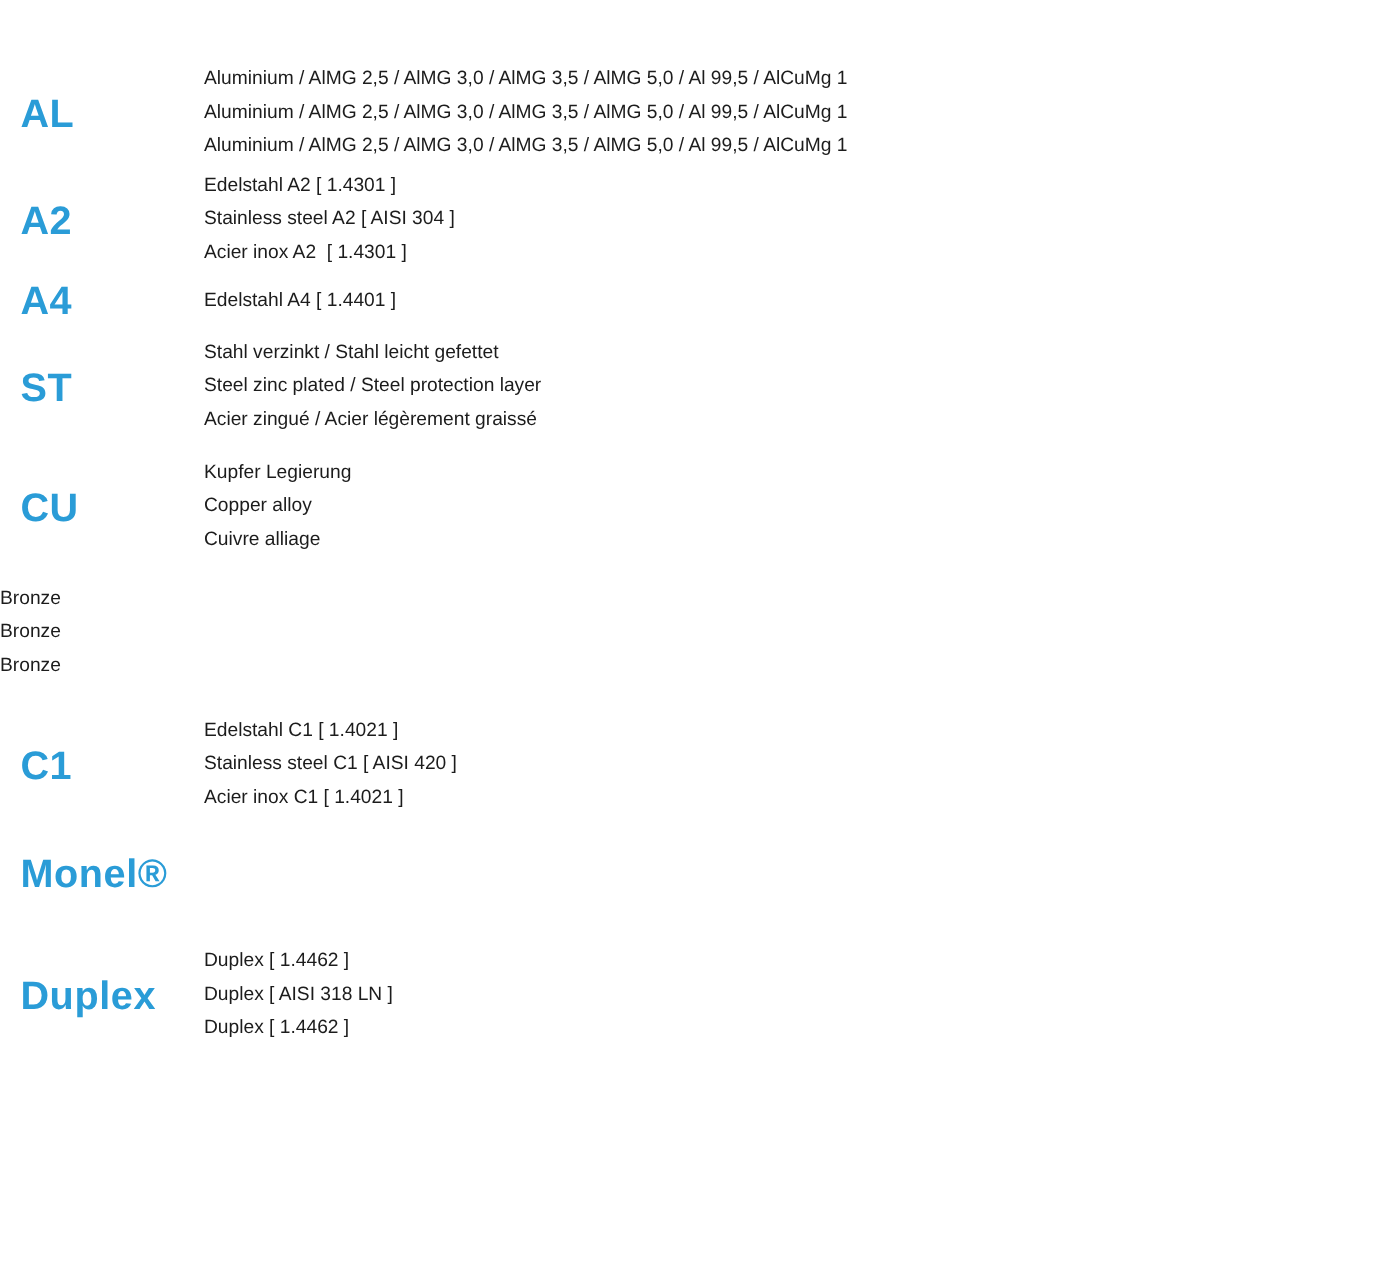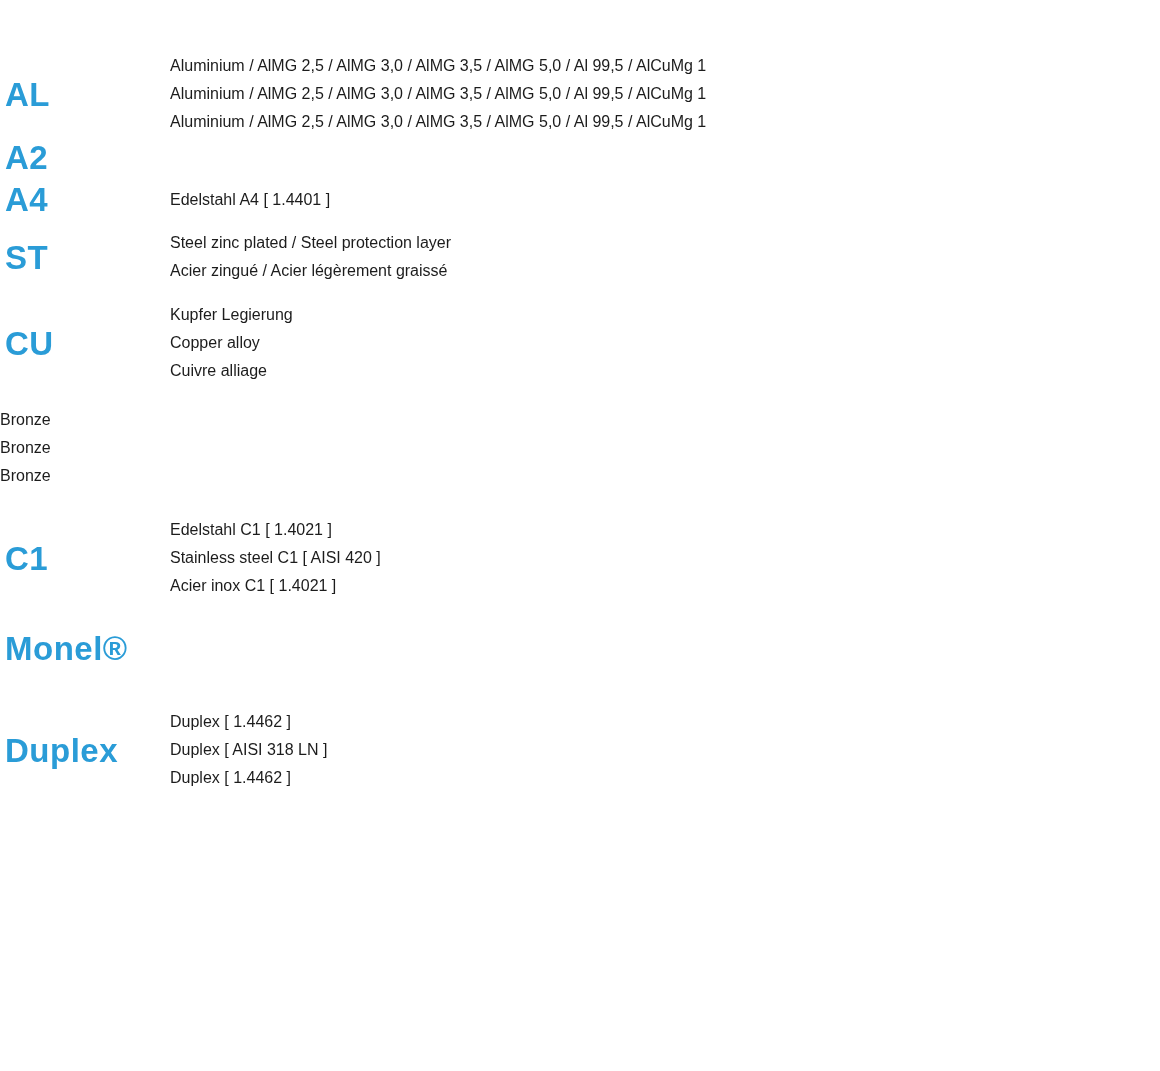--- a/index.html
+++ b/index.html
@@ -26,21 +26,21 @@
   .material-row:nth-of-type(2) { margin-bottom: 9px; }
   .material-row:nth-of-type(3) { margin-bottom: 13px; }
   .material-row:nth-of-type(4) { margin-bottom: 16px; }
   .material-row:nth-of-type(5) { margin-bottom: 21px; }
   .material-row:nth-of-type(6) { margin-bottom: 26px; }
   .material-row:nth-of-type(7) { margin-bottom: 32px; }
   .material-row:nth-of-type(8) { margin-bottom: 43px; }
   .code {
     width: 170px;
     box-sizing: border-box;
-    padding-left: 5px;
+    padding-left: 17px;
     flex: 0 0 170px;
     color: #2a9cd7;
     font-size: 33px;
     font-weight: bold;
     letter-spacing: 0.5px;
     line-height: 1;
   }
   .desc {
     color: #1c1c1c;
     font-size: 16px;
@@ -59,32 +59,38 @@
     <div class="code">AL</div>
     <div class="desc">
       <div class="line">Aluminium / AlMG 2,5 / AlMG 3,0 / AlMG 3,5 / AlMG 5,0 / Al 99,5 / AlCuMg 1</div>
       <div class="line">Aluminium / AlMG 2,5 / AlMG 3,0 / AlMG 3,5 / AlMG 5,0 / Al 99,5 / AlCuMg 1</div>
       <div class="line">Aluminium / AlMG 2,5 / AlMG 3,0 / AlMG 3,5 / AlMG 5,0 / Al 99,5 / AlCuMg 1</div>
     </div>
   </section>
 
   <section class="material-row">
     <div class="code">A2</div>
+    <div class="desc">
+      <div class="line">Edelstahl A2 [ 1.4301 ]</div>
+      <div class="line">Stainless steel A2 [ AISI 304 ]</div>
+      <div class="line">Acier inox A2  [ 1.4301 ]</div>
+    </div>
   </section>
 
   <section class="material-row">
     <div class="code">A4</div>
     <div class="desc">
       <div class="line">Edelstahl A4 [ 1.4401 ]</div>
     </div>
   </section>
 
   <section class="material-row">
     <div class="code">ST</div>
     <div class="desc">
+      <div class="line">Stahl verzinkt / Stahl leicht gefettet</div>
       <div class="line">Steel zinc plated / Steel protection layer</div>
       <div class="line">Acier zingué / Acier légèrement graissé</div>
     </div>
   </section>
 
   <section class="material-row">
     <div class="code">CU</div>
     <div class="desc">
       <div class="line">Kupfer Legierung</div>
       <div class="line">Copper alloy</div>

